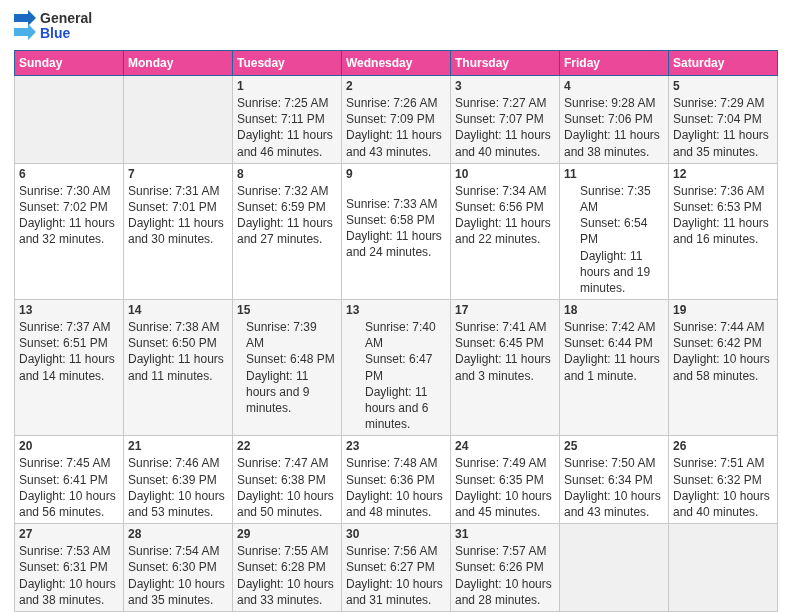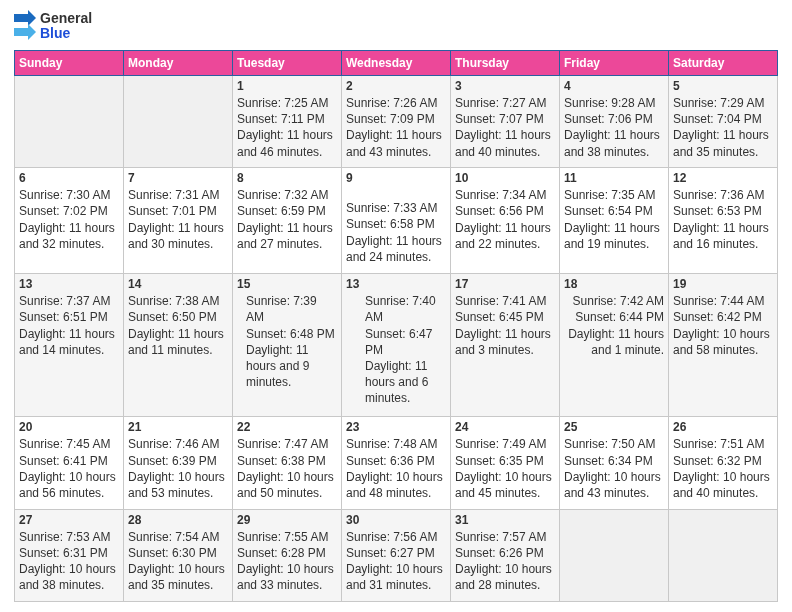--- a/index.html
+++ b/index.html
@@ -180,21 +180,21 @@
 Daylight: 11 hours and 24 minutes.</div>
           </td>
           <td>
             <span class="day-number">10</span>
             <div class="day-info" style="white-space: pre-line;">Sunrise: 7:34 AM
 Sunset: 6:56 PM
 Daylight: 11 hours and 22 minutes.</div>
           </td>
           <td>
             <span class="day-number">11</span>
-            <div class="day-info" style="white-space: pre-line;">Sunrise: 7:35 AM
+            <div class="day-info" style="white-space: pre-line; margin-left: 16px;">Sunrise: 7:35 AM
 Sunset: 6:54 PM
 Daylight: 11 hours and 19 minutes.</div>
           </td>
           <td>
             <span class="day-number">12</span>
             <div class="day-info" style="white-space: pre-line;">Sunrise: 7:36 AM
 Sunset: 6:53 PM
 Daylight: 11 hours and 16 minutes.</div>
           </td>
         </tr>
@@ -224,21 +224,21 @@
 Daylight: 11 hours and 6 minutes.</div>
           </td>
           <td>
             <span class="day-number">17</span>
             <div class="day-info" style="white-space: pre-line;">Sunrise: 7:41 AM
 Sunset: 6:45 PM
 Daylight: 11 hours and 3 minutes.</div>
           </td>
           <td>
             <span class="day-number">18</span>
-            <div class="day-info" style="white-space: pre-line; text-align: right;">Sunrise: 7:42 AM
+            <div class="day-info" style="white-space: pre-line;">Sunrise: 7:42 AM
 Sunset: 6:44 PM
 Daylight: 11 hours and 1 minute.</div>
           </td>
           <td>
             <span class="day-number">19</span>
             <div class="day-info" style="white-space: pre-line;">Sunrise: 7:44 AM
 Sunset: 6:42 PM
 Daylight: 10 hours and 58 minutes.</div>
           </td>
         </tr>

